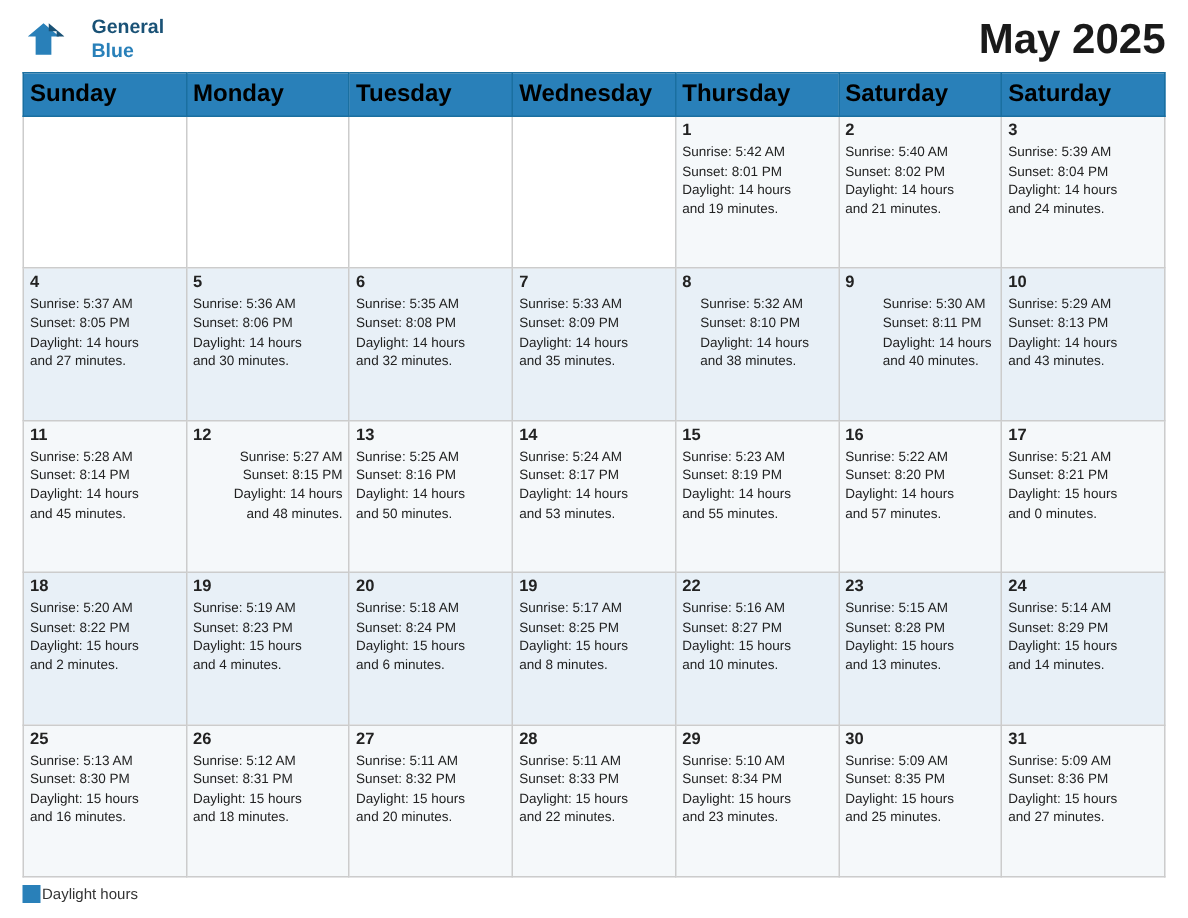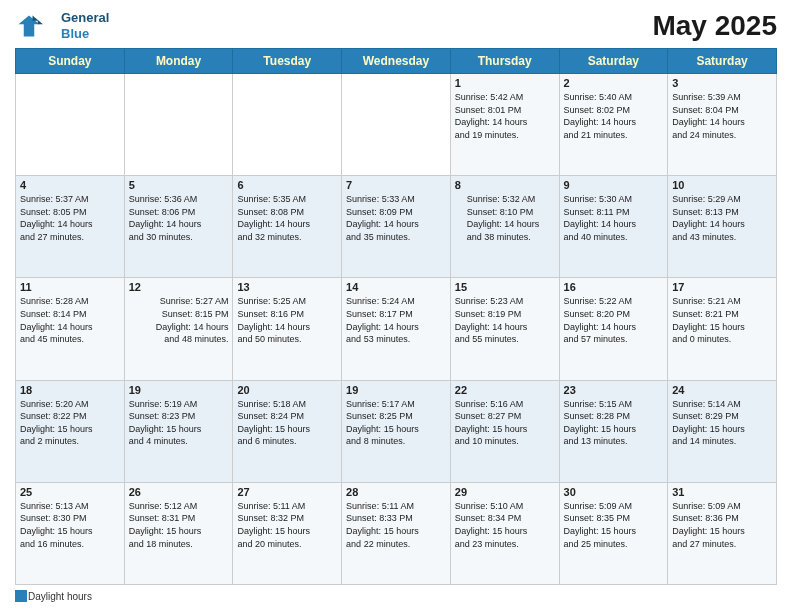--- a/index.html
+++ b/index.html
@@ -57,26 +57,26 @@
     }
     .calendar {
       flex: 1;
       border: 1px solid #ccc;
       border-collapse: collapse;
       width: 100%;
       table-layout: fixed;
     }
     .calendar thead tr th {
       background: #2980b9;
-      color: #fef9c3;
-      font-size: 12px;
+      color: #000000;
+      font-size: 16px;
       font-weight: bold;
       padding: 5px 4px;
       border: 1px solid #1a6fa0;
-      text-align: center;
+      text-align: left;
     }
     .calendar tbody tr td {
       border: 1px solid #ccc;
       vertical-align: top;
       padding: 3px 4px;
       font-size: 9.5px;
       color: #222;
       height: 88px;
       background: #fff;
     }
@@ -206,21 +206,21 @@
           </td>
           <td>
             <span class="day-num">8</span>
             <div class="cell-text" style="white-space: pre-line; margin-left: 12px;">Sunrise: 5:32 AM
 Sunset: 8:10 PM
 Daylight: 14 hours
 and 38 minutes.</div>
           </td>
           <td>
             <span class="day-num">9</span>
-            <div class="cell-text" style="white-space: pre-line;">Sunrise: 5:30 AM
+            <div class="cell-text" style="white-space: pre-line; margin-left: 25px;">Sunrise: 5:30 AM
 Sunset: 8:11 PM
 Daylight: 14 hours
 and 40 minutes.</div>
           </td>
           <td>
             <span class="day-num">10</span>
             <div class="cell-text" style="white-space: pre-line;">Sunrise: 5:29 AM
 Sunset: 8:13 PM
 Daylight: 14 hours
 and 43 minutes.</div>

